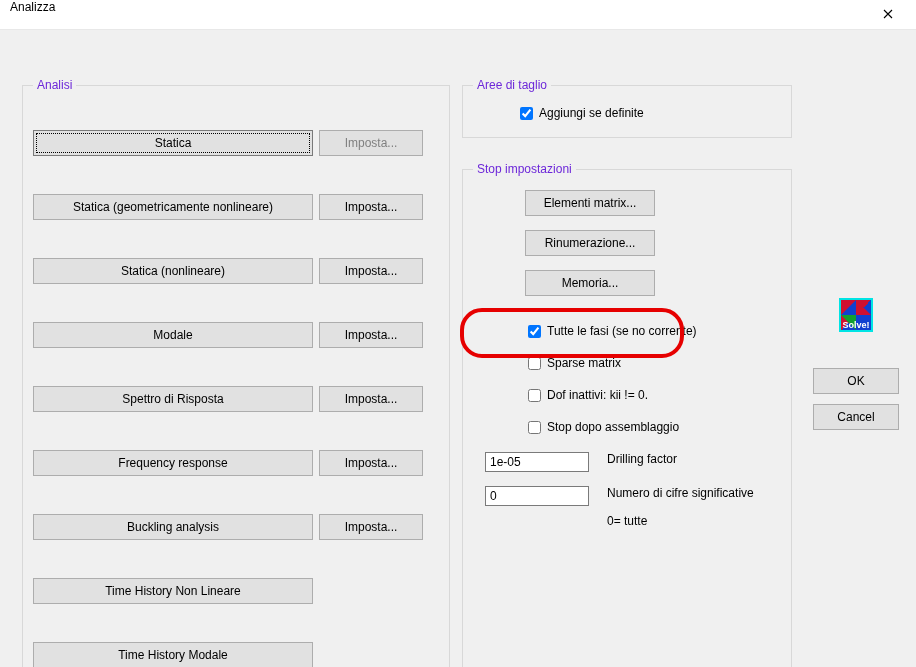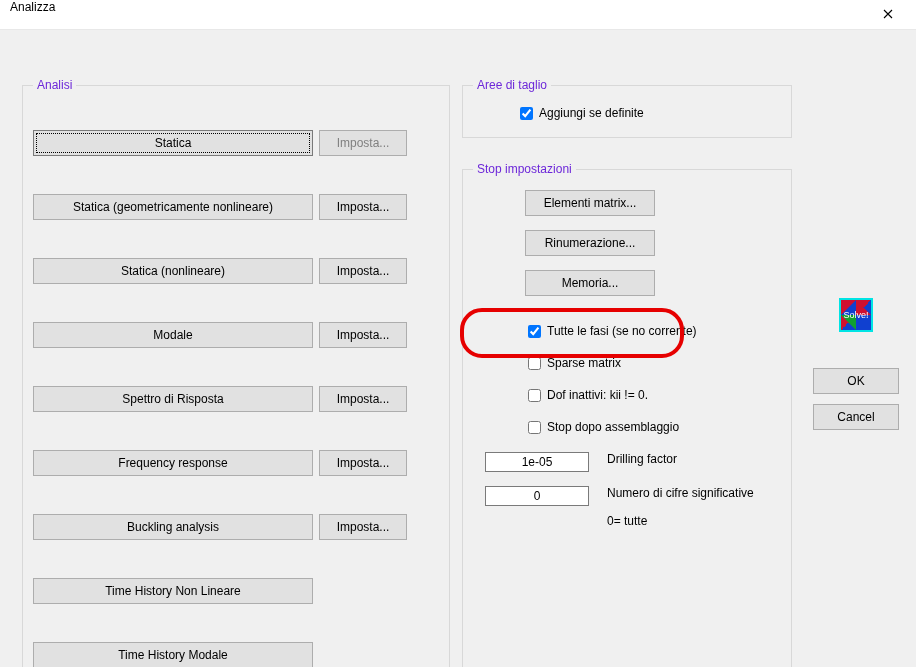--- a/index.html
+++ b/index.html
@@ -75,21 +75,21 @@
     height: 26px;
     font-family: inherit;
     font-size: 12px;
     cursor: pointer;
     padding: 0 6px;
     display: inline-flex;
     align-items: center;
     justify-content: center;
   }
   .btn-analysis { width: 280px; }
-  .btn-imposta { width: 88px; }
+  .btn-imposta { width: 104px; }
   .btn-altre { width: 130px; margin-bottom: 14px; }
   .btn.disabled {
     color: #808080;
     cursor: default;
   }
   .btn.selected {
     outline: 1px dotted #000;
     outline-offset: -4px;
     border-color: #7a7a7a;
   }
@@ -112,43 +112,42 @@
     margin-bottom: 14px;
   }
   .num-input {
     width: 104px;
     height: 20px;
     border: 1px solid #7a7a7a;
     background: #fff;
     padding: 1px 4px;
     font-family: inherit;
     font-size: 12px;
-    text-align: center;
   }
   .altre-inner { margin-left: 52px; }
   .chk-group { margin-left: 12px; margin-top: 14px; }
   .right-panel {
     position: absolute;
     right: 16px;
     top: 268px;
     width: 88px;
     display: flex;
     flex-direction: column;
     align-items: center;
   }
   .solve-icon {
     width: 34px; height: 34px;
     border: 2px solid #00e4e4;
     margin-bottom: 36px;
     background: linear-gradient(135deg, #d01030 0 50%, #1040d0 50% 100%),
                 linear-gradient(45deg,  #10a030 0 50%, #d01030 50% 100%);
     background-blend-mode: normal;
     position: relative;
-    display:flex; align-items:center; justify-content:center;
-    color:#fff; font-size:9px; font-weight:normal;
+    display:flex; align-items:flex-end; justify-content:center;
+    color:#fff; font-size:9px; font-weight:bold;
     overflow:hidden;
   }
   .solve-icon::before{
     content:"";
     position:absolute; inset:0;
     background:
       linear-gradient(to bottom right, transparent 49%, #1040d0 51%) top left/50% 50% no-repeat,
       linear-gradient(to bottom left,  transparent 49%, #d01030 51%) top right/50% 50% no-repeat,
       linear-gradient(to top right,    transparent 49%, #10a030 51%) bottom left/50% 50% no-repeat,
       linear-gradient(to top left,     transparent 49%, #1040d0 51%) bottom right/50% 50% no-repeat;

